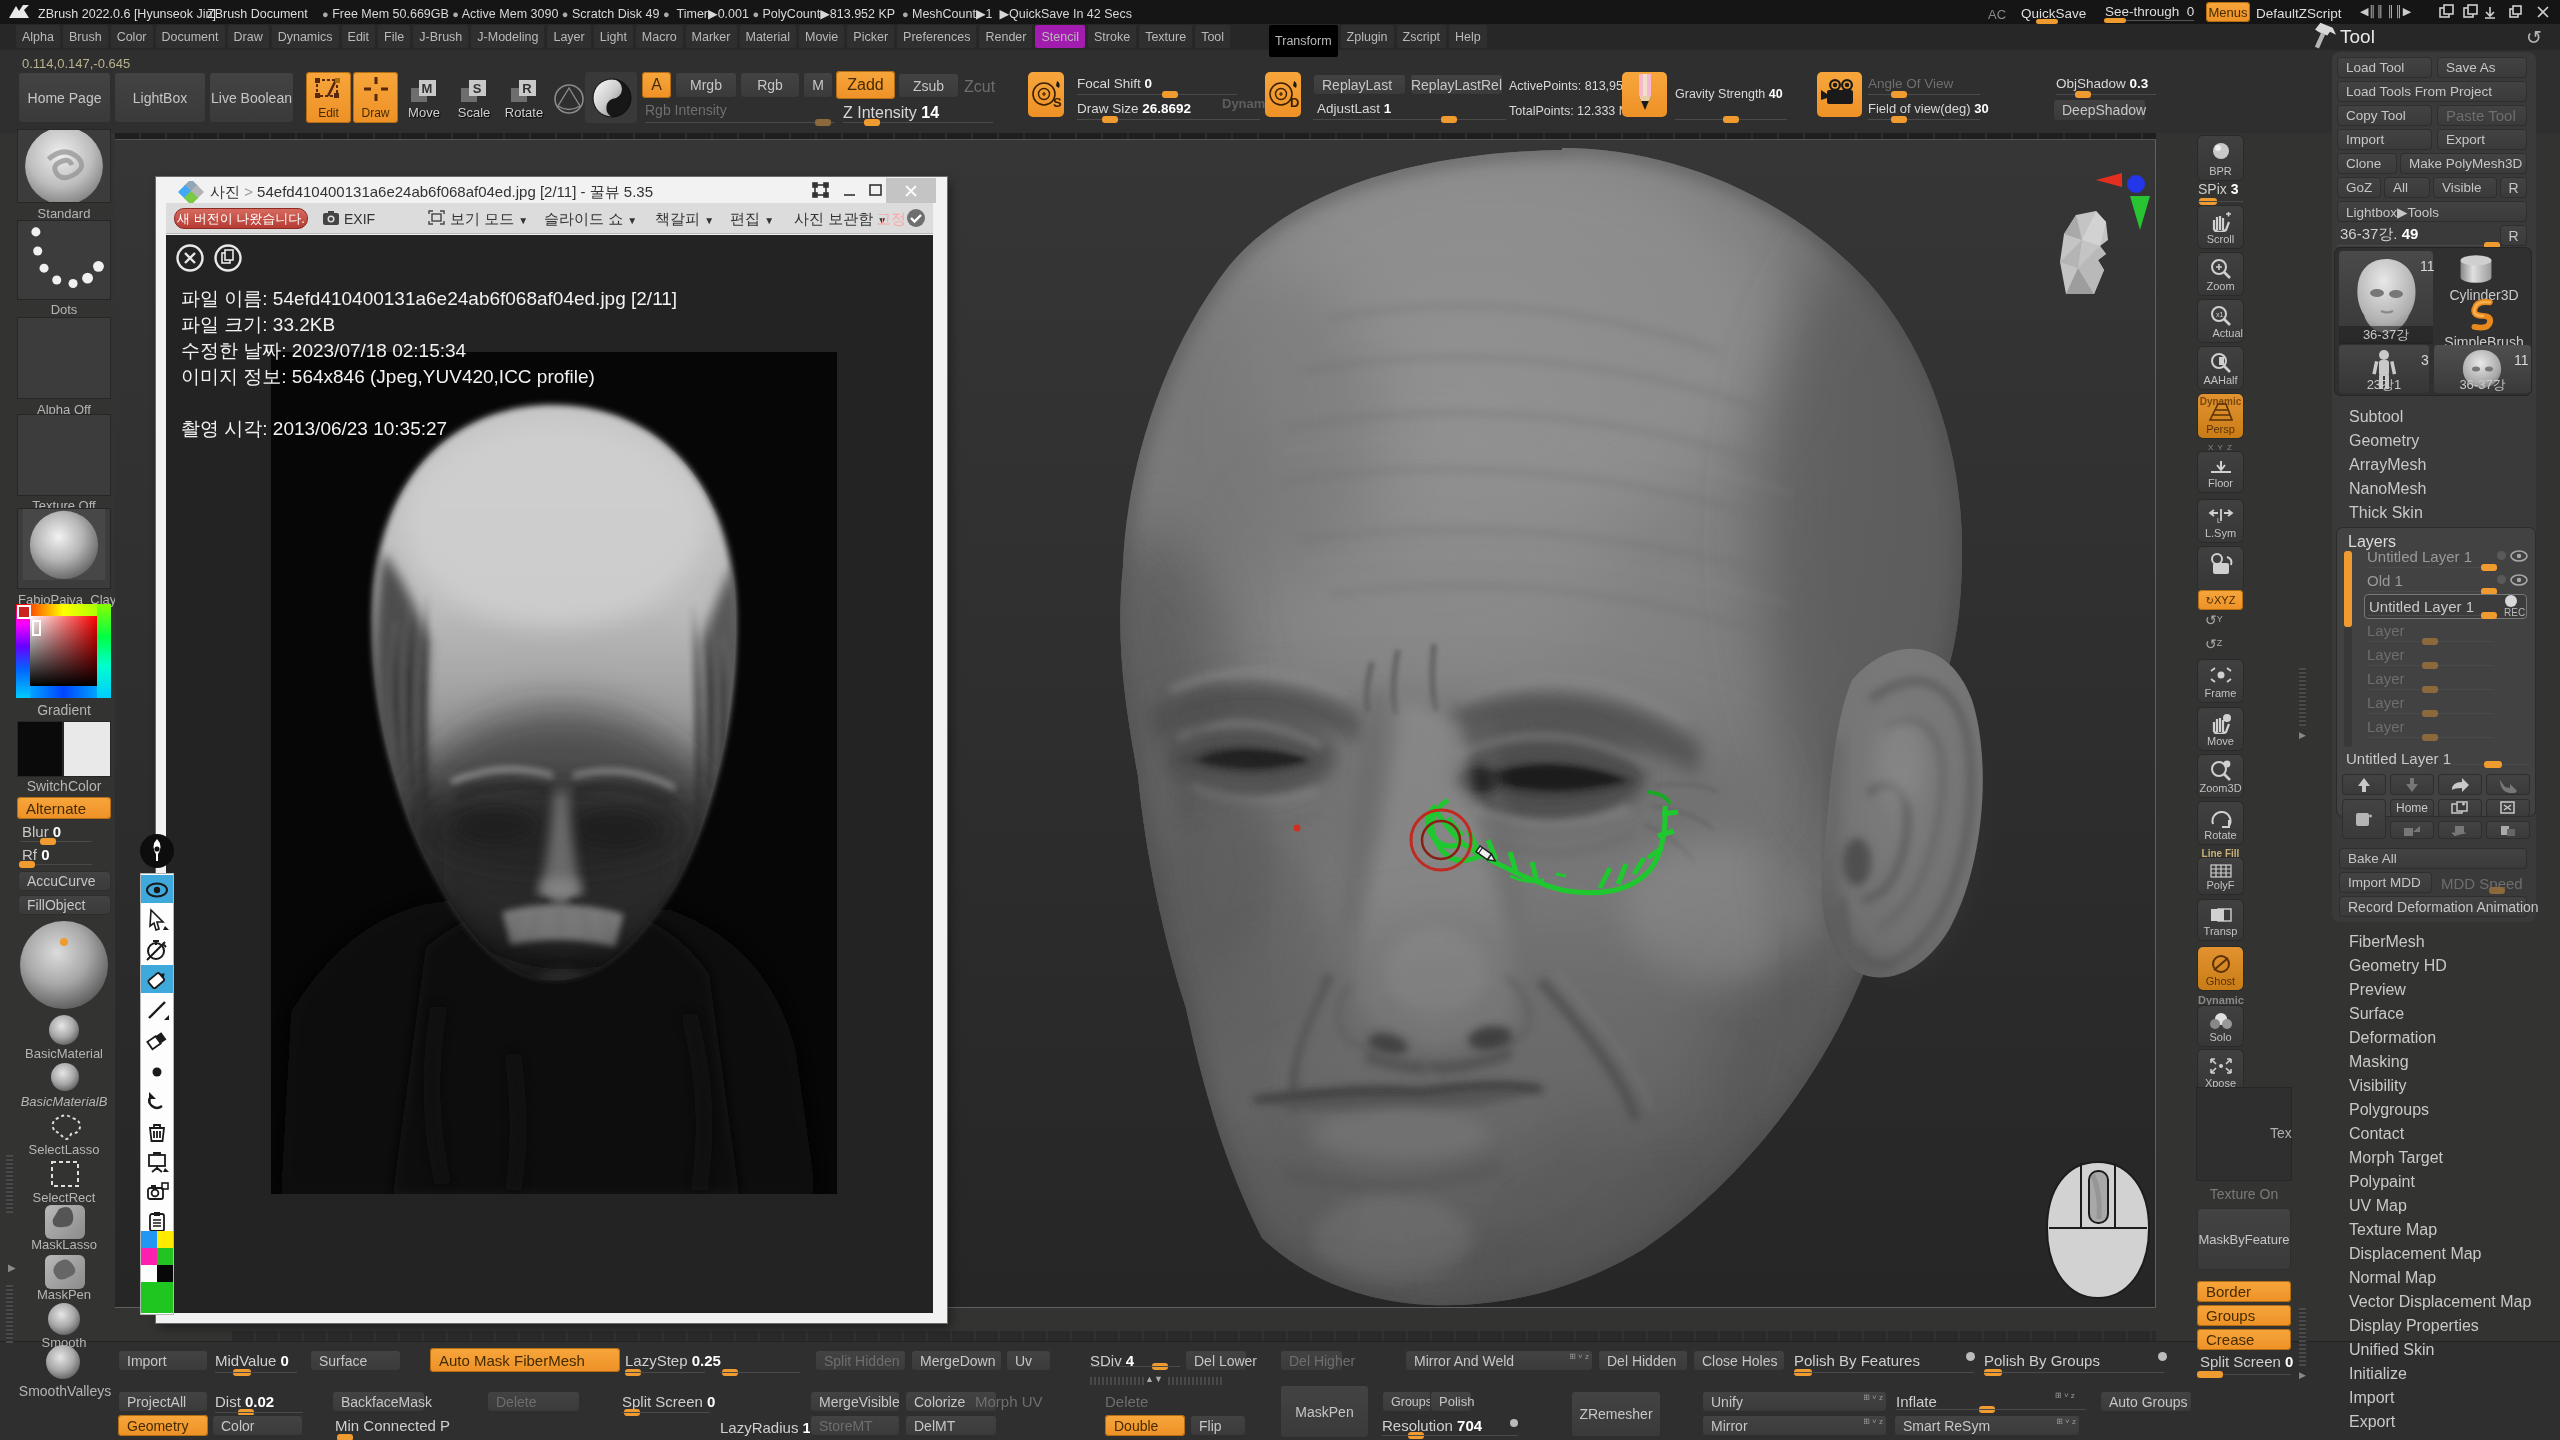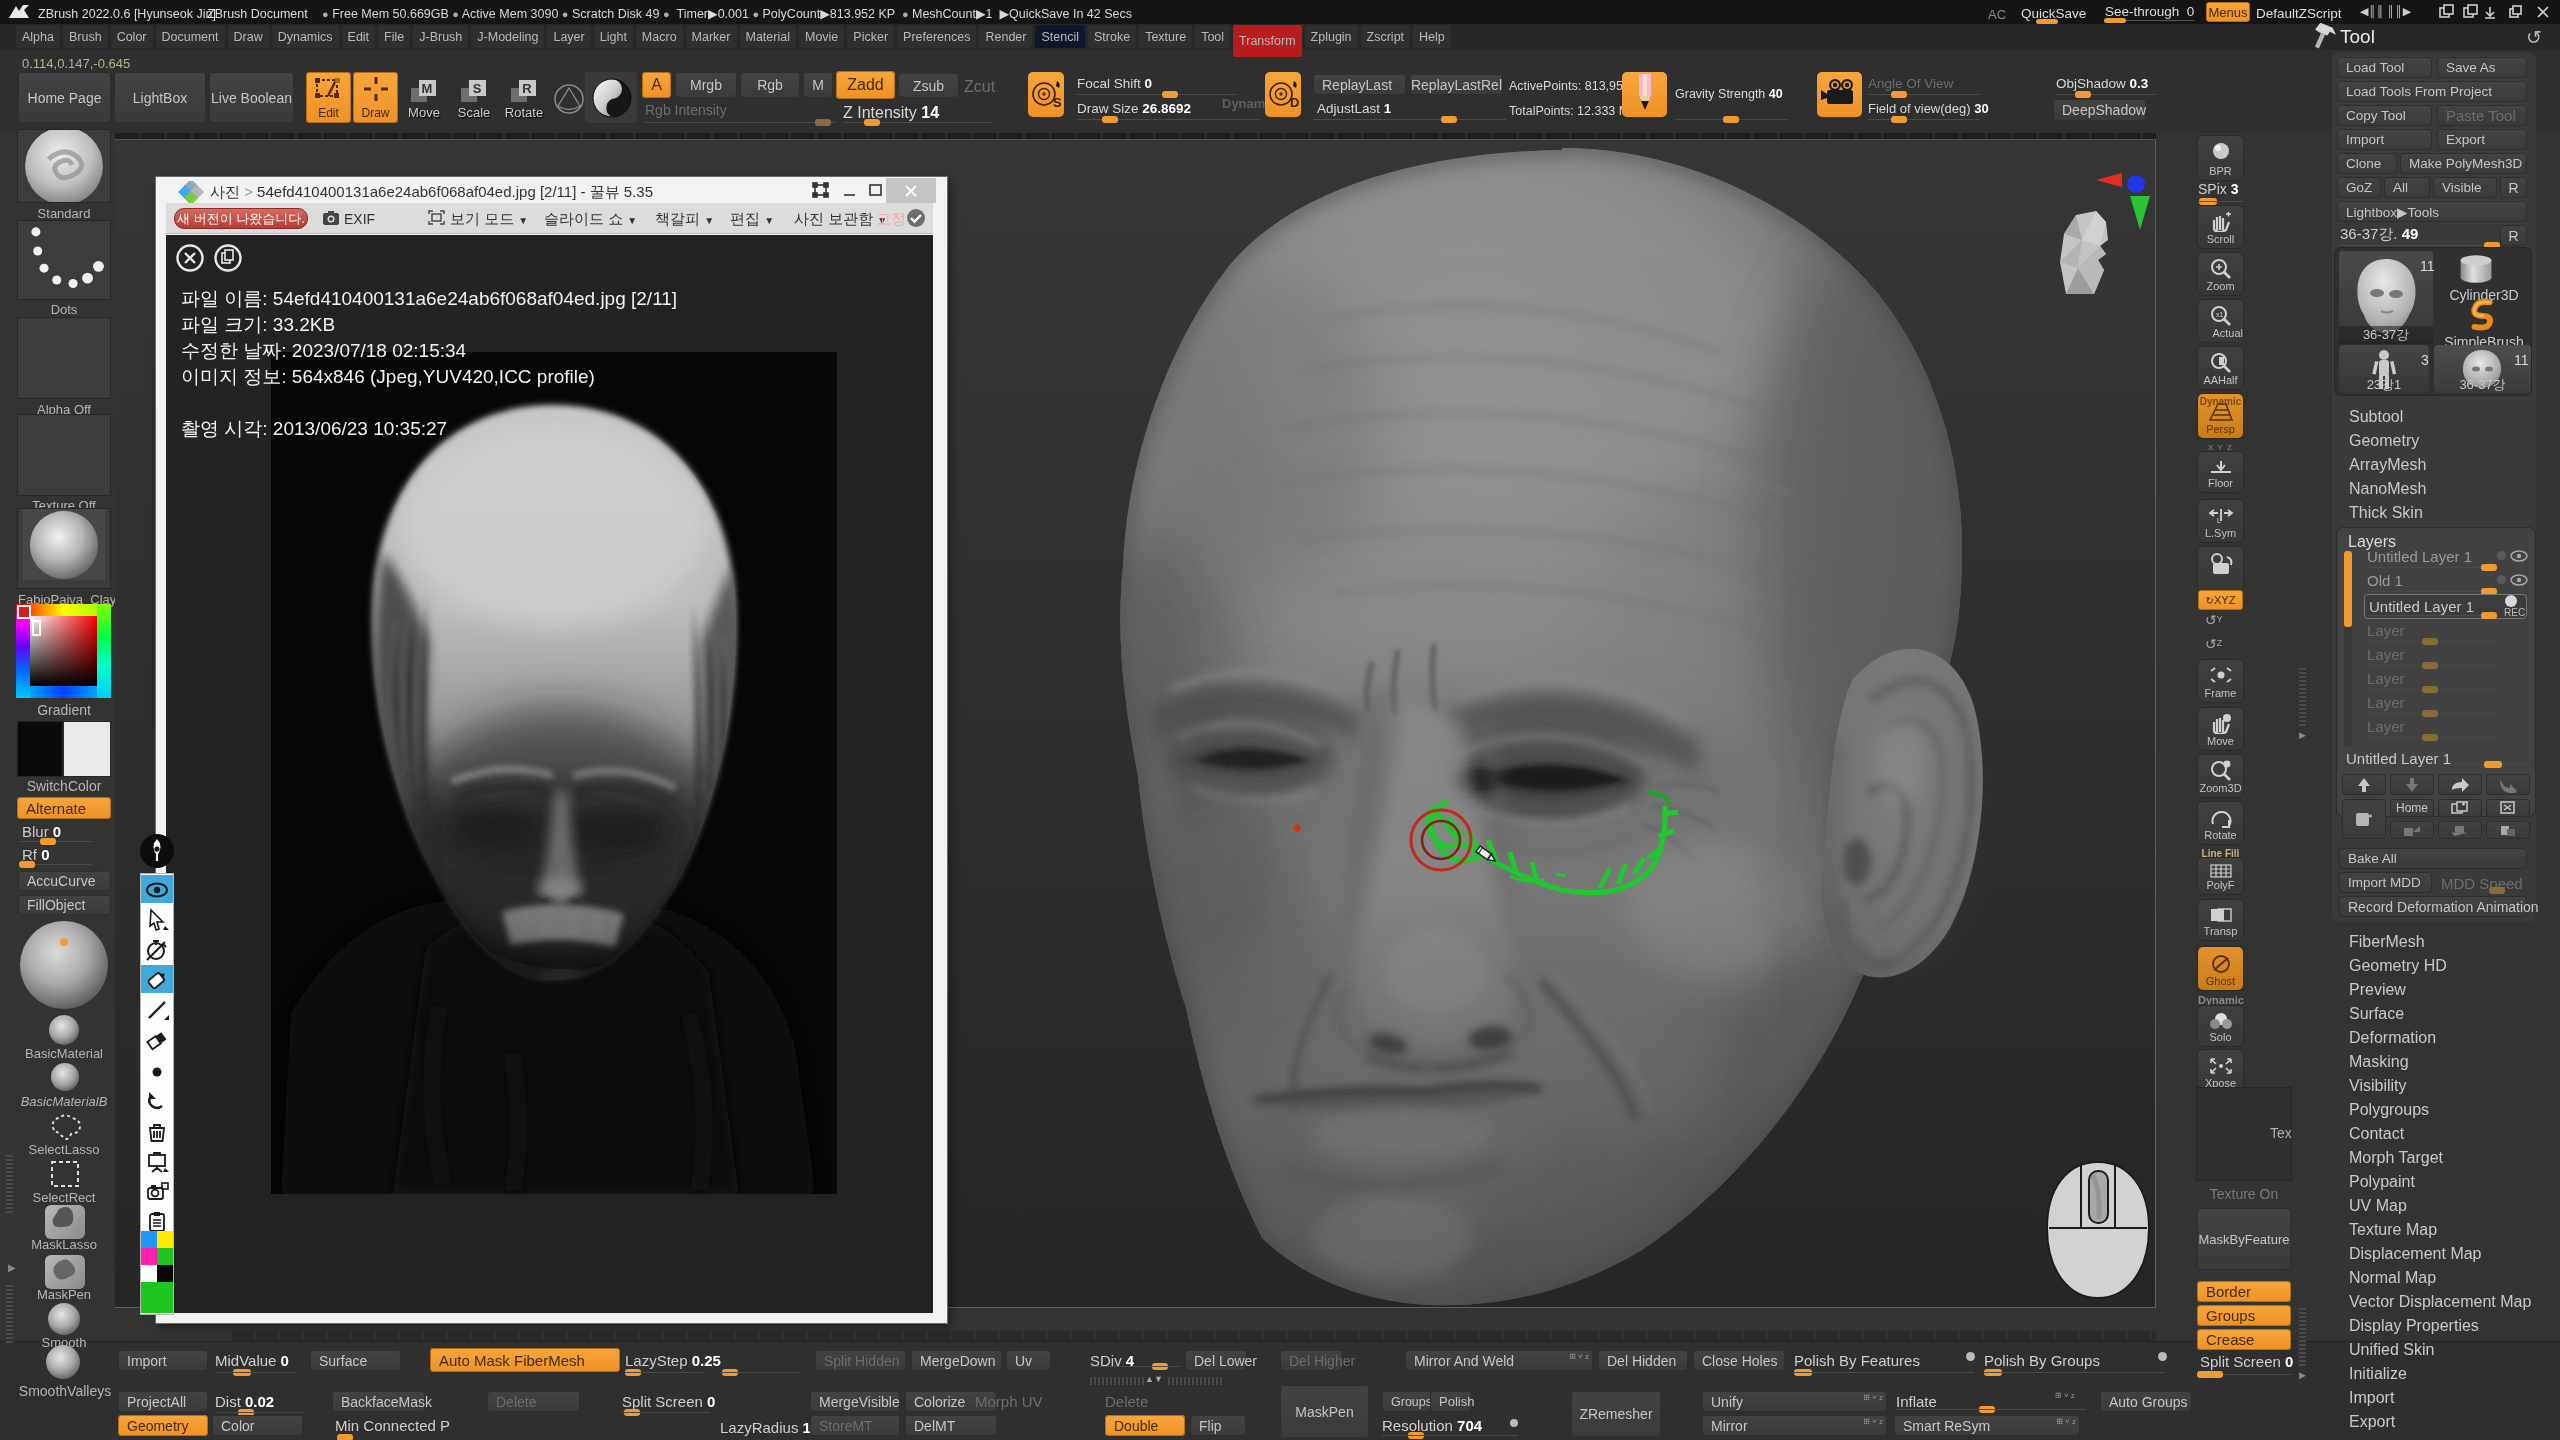--- a/index.html
+++ b/index.html
@@ -67,25 +67,25 @@
       <div style="background:#2f2f2f;color:#b9b9b9;border-radius:2px;padding:0 6px;font-size:12.5px;display:flex;align-items:center;">J-Modeling</div>
       <div style="background:#2f2f2f;color:#b9b9b9;border-radius:2px;padding:0 6px;font-size:12.5px;display:flex;align-items:center;">Layer</div>
       <div style="background:#2f2f2f;color:#b9b9b9;border-radius:2px;padding:0 6px;font-size:12.5px;display:flex;align-items:center;">Light</div>
       <div style="background:#2f2f2f;color:#b9b9b9;border-radius:2px;padding:0 6px;font-size:12.5px;display:flex;align-items:center;">Macro</div>
       <div style="background:#2f2f2f;color:#b9b9b9;border-radius:2px;padding:0 6px;font-size:12.5px;display:flex;align-items:center;">Marker</div>
       <div style="background:#2f2f2f;color:#b9b9b9;border-radius:2px;padding:0 6px;font-size:12.5px;display:flex;align-items:center;">Material</div>
       <div style="background:#2f2f2f;color:#b9b9b9;border-radius:2px;padding:0 6px;font-size:12.5px;display:flex;align-items:center;">Movie</div>
       <div style="background:#2f2f2f;color:#b9b9b9;border-radius:2px;padding:0 6px;font-size:12.5px;display:flex;align-items:center;">Picker</div>
       <div style="background:#2f2f2f;color:#b9b9b9;border-radius:2px;padding:0 6px;font-size:12.5px;display:flex;align-items:center;">Preferences</div>
       <div style="background:#2f2f2f;color:#b9b9b9;border-radius:2px;padding:0 6px;font-size:12.5px;display:flex;align-items:center;">Render</div>
-      <div style="background:#0f172a;color:#b9b9b9;border-radius:2px;padding:9px 6px;font-size:12.5px;display:flex;align-items:center;">Stencil</div>
+      <div style="background:#a21caf;color:#b9b9b9;border-radius:2px;padding:9px 6px;font-size:12.5px;display:flex;align-items:center;">Stencil</div>
       <div style="background:#2f2f2f;color:#b9b9b9;border-radius:2px;padding:0 6px;font-size:12.5px;display:flex;align-items:center;">Stroke</div>
       <div style="background:#2f2f2f;color:#b9b9b9;border-radius:2px;padding:0 6px;font-size:12.5px;display:flex;align-items:center;">Texture</div>
       <div style="background:#2f2f2f;color:#b9b9b9;border-radius:2px;padding:0 6px;font-size:12.5px;display:flex;align-items:center;">Tool</div>
-      <div style="background:#b91c1c;color:#b9b9b9;border-radius:2px;padding:16px 6px;font-size:12.5px;display:flex;align-items:center;">Transform</div>
+      <div style="background:#000000;color:#b9b9b9;border-radius:2px;padding:16px 6px;font-size:12.5px;display:flex;align-items:center;margin-left:36px;">Transform</div>
       <div style="background:#2f2f2f;color:#b9b9b9;border-radius:2px;padding:0 6px;font-size:12.5px;display:flex;align-items:center;">Zplugin</div>
       <div style="background:#2f2f2f;color:#b9b9b9;border-radius:2px;padding:0 6px;font-size:12.5px;display:flex;align-items:center;">Zscript</div>
       <div style="background:#2f2f2f;color:#b9b9b9;border-radius:2px;padding:0 6px;font-size:12.5px;display:flex;align-items:center;">Help</div>
     </div>
 <div class="t" style="left:22px;top:56px;font-size:13px;color:#b9b28e;">0.114,0.147,-0.645</div>
 <div class="btn" style="left:18px;top:72px;width:93px;height:51px;font-size:14px;">Home Page</div>
 <div class="btn" style="left:114px;top:72px;width:92px;height:51px;font-size:14px;">LightBox</div>
 <div class="btn" style="left:209px;top:72px;width:85px;height:51px;font-size:14px;">Live Boolean</div>
 <div class="btn orange" style="left:306px;top:72px;width:45px;height:51px;flex-direction:column;font-size:12px;justify-content:flex-end;padding-bottom:3px;">
 <svg width="30" height="26" viewBox="0 0 30 26" style="position:absolute;top:4px;left:8px;">

